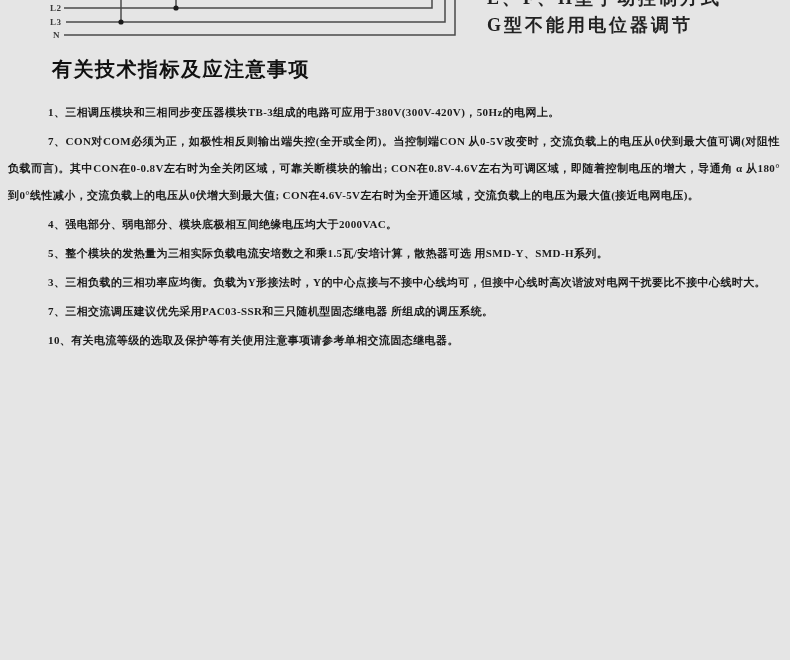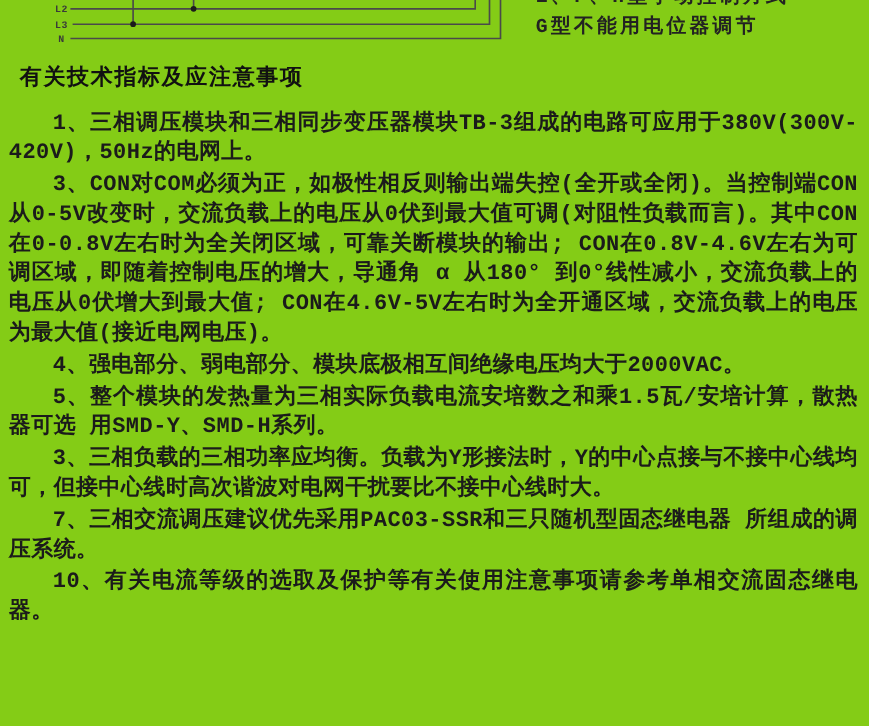--- a/index.html
+++ b/index.html
@@ -1,45 +1,45 @@
 <!DOCTYPE html>
 <html><head>
 <meta charset="utf-8">
 <style>
   html,body{margin:0;padding:0;background:#ffffff;}
   .page{
     position:relative;
     width:790px;height:660px;
-    background:#84cc16;
+    background:#e5e5e5;
     overflow:hidden;
-    font-family:Liberation Mono, monospace;
+    font-family:Liberation Serif, serif;
     color:#1b1b1b;
   }
   
   .diagram{position:absolute;left:0;top:0;width:790px;height:52px;}
   .diagram svg{display:block;}
   .wire-label{font-size:9px;fill:#3a3a3a;font-weight:600;letter-spacing:.5px;}
   
   .diagram-note{
     position:absolute;left:487px;top:-15px;width:300px;
     font-size:18px;font-weight:700;letter-spacing:3px;color:#222;
     line-height:27px;white-space:nowrap;
   }
   
   .heading{
-    position:absolute;left:18px;top:56px;
+    position:absolute;left:52px;top:56px;
     font-size:20px;font-weight:700;letter-spacing:1.5px;color:#111;
   }
   
   .notes{
     position:absolute;left:8px;top:99px;width:772px;
   }
   .notes p{
     margin:0;
-    font-size:20px;
+    font-size:11px;
     line-height:27px;
     font-weight:600;
     letter-spacing:.4px;
     text-align:justify;
     text-indent:40px;
     color:#1b1b1b;
   }
   .notes p + p{margin-top:2px;}
 </style>
 </head>
@@ -69,21 +69,21 @@
     <div>E、F、H型手动控制方式</div>
     <div>G型不能用电位器调节</div>
   </div>
 
   <div class="heading">有关技术指标及应注意事项</div>
 
   <div class="notes">
 
       <p>1、三相调压模块和三相同步变压器模块TB-3组成的电路可应用于380V(300V-420V)，50Hz的电网上。</p>
 
-      <p>3、CON对COM必须为正，如极性相反则输出端失控(全开或全闭)。当控制端CON 从0-5V改变时，交流负载上的电压从0伏到最大值可调(对阻性负载而言)。其中CON在0-0.8V左右时为全关闭区域，可靠关断模块的输出; CON在0.8V-4.6V左右为可调区域，即随着控制电压的增大，导通角 α 从180° 到0°线性减小，交流负载上的电压从0伏增大到最大值; CON在4.6V-5V左右时为全开通区域，交流负载上的电压为最大值(接近电网电压)。</p>
+      <p>7、CON对COM必须为正，如极性相反则输出端失控(全开或全闭)。当控制端CON 从0-5V改变时，交流负载上的电压从0伏到最大值可调(对阻性负载而言)。其中CON在0-0.8V左右时为全关闭区域，可靠关断模块的输出; CON在0.8V-4.6V左右为可调区域，即随着控制电压的增大，导通角 α 从180° 到0°线性减小，交流负载上的电压从0伏增大到最大值; CON在4.6V-5V左右时为全开通区域，交流负载上的电压为最大值(接近电网电压)。</p>
 
 
       <p>4、强电部分、弱电部分、模块底极相互间绝缘电压均大于2000VAC。</p>
 
       <p>5、整个模块的发热量为三相实际负载电流安培数之和乘1.5瓦/安培计算，散热器可选 用SMD-Y、SMD-H系列。</p>
 
       <p>3、三相负载的三相功率应均衡。负载为Y形接法时，Y的中心点接与不接中心线均可，但接中心线时高次谐波对电网干扰要比不接中心线时大。</p>
 
 
 

